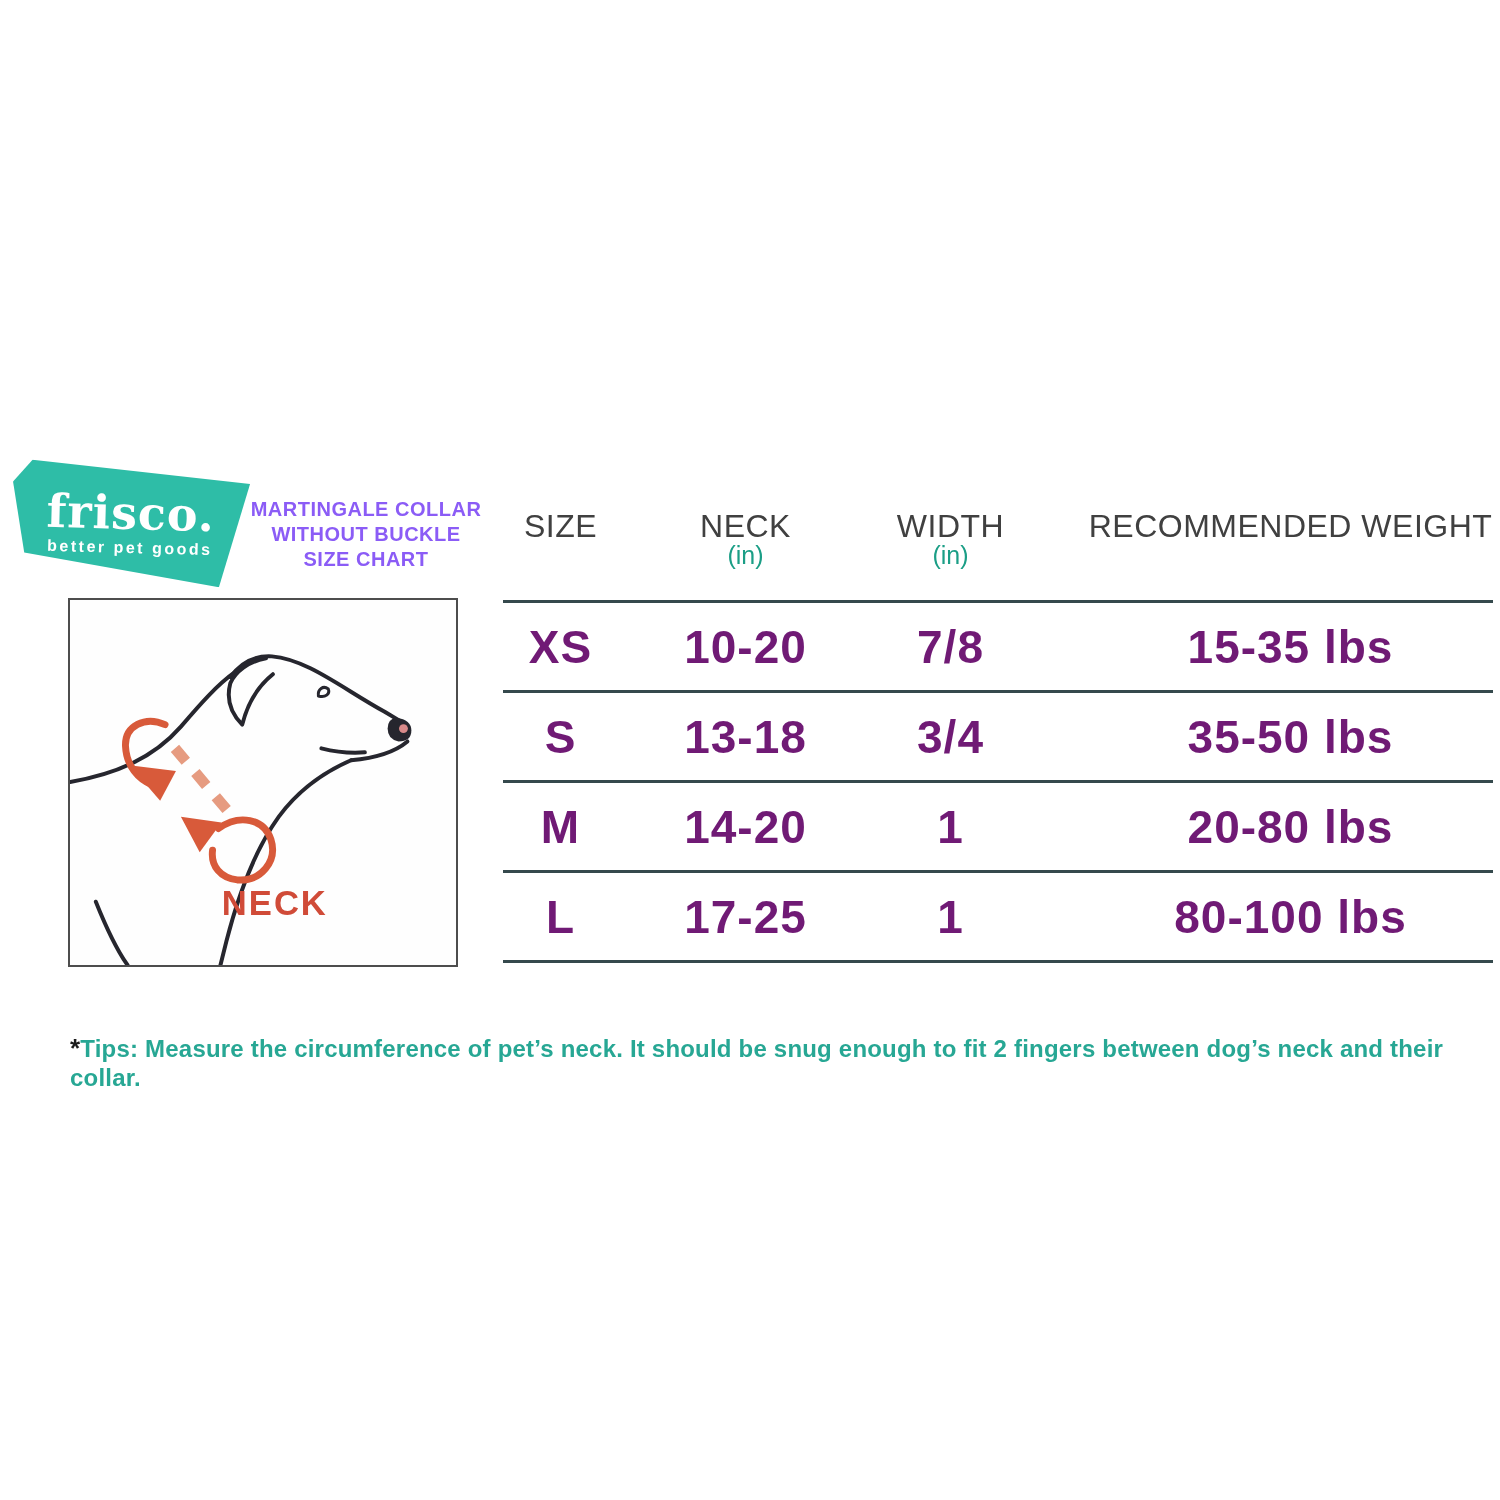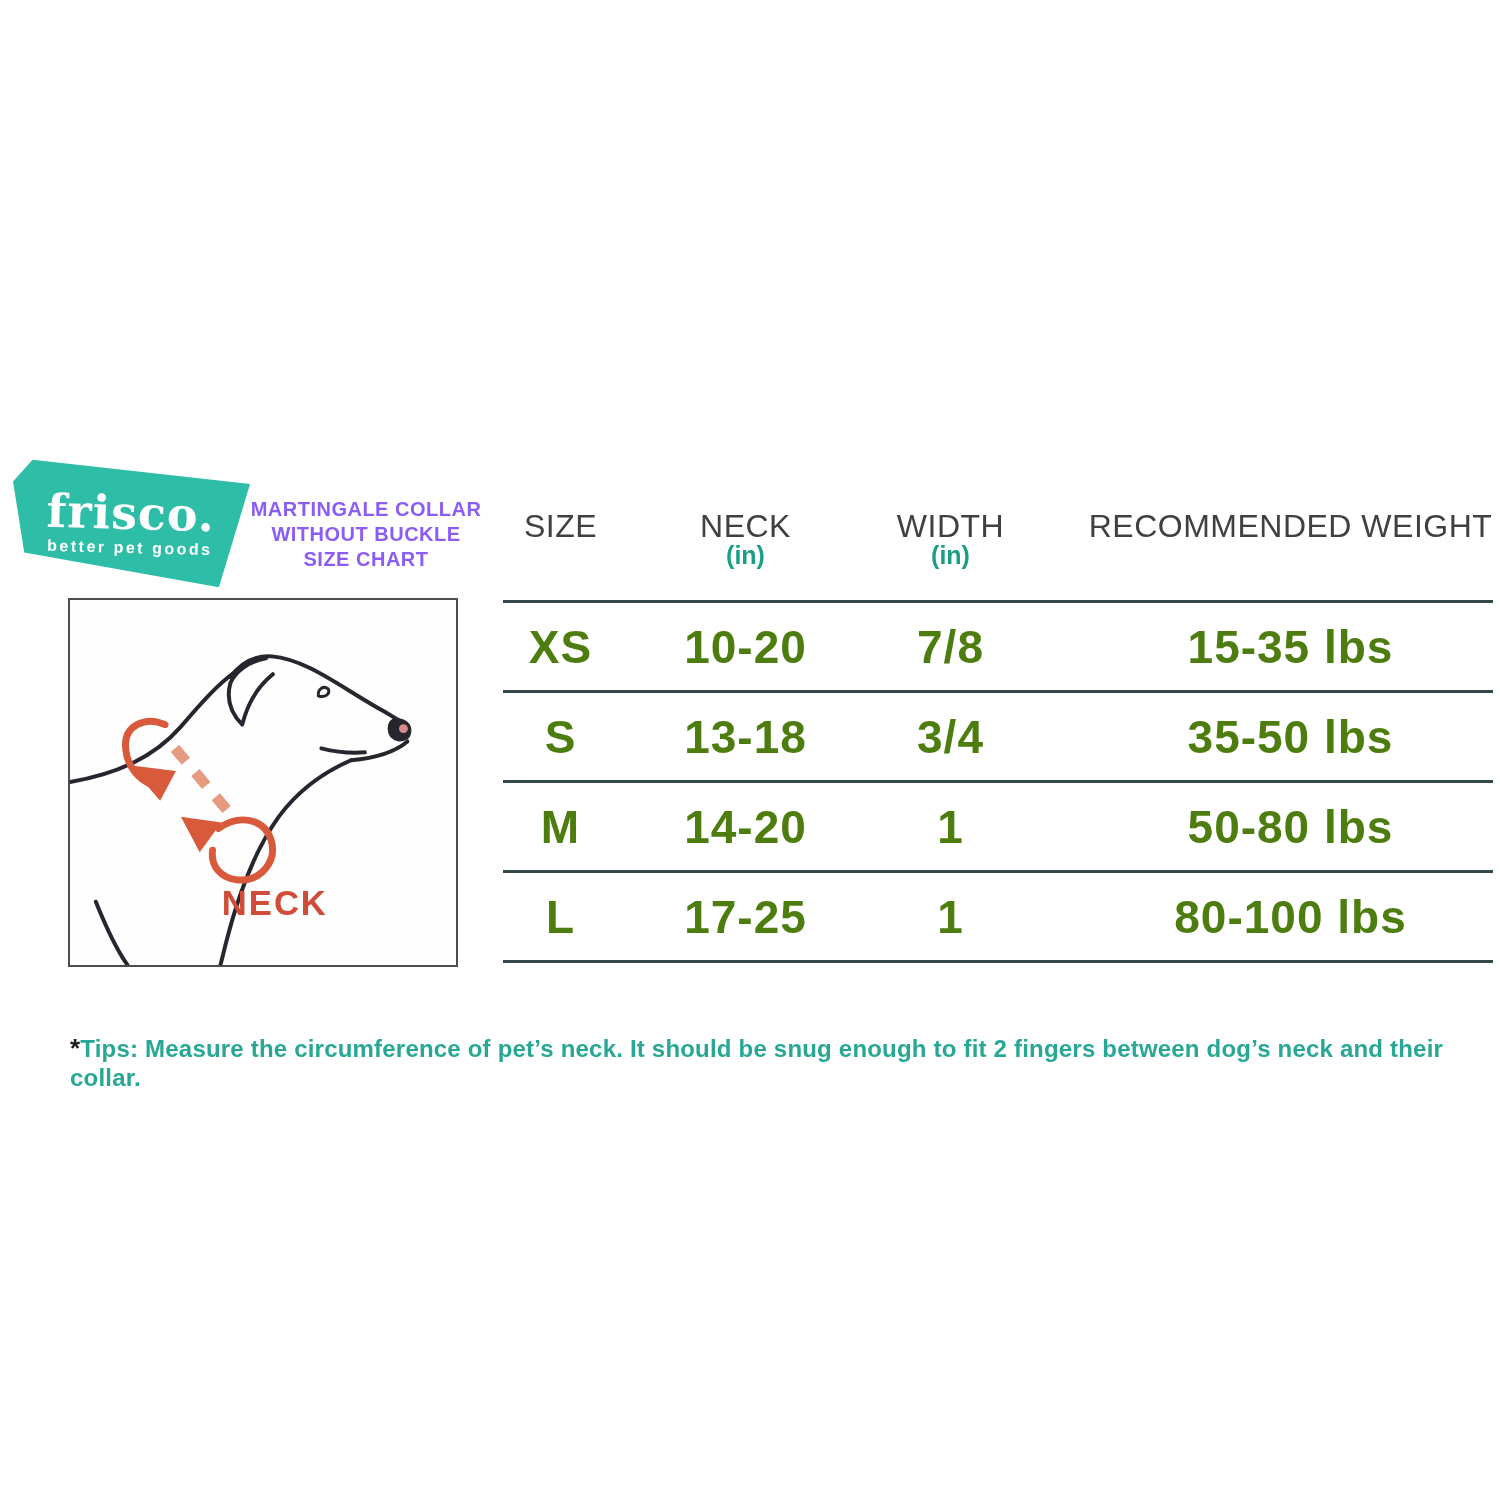--- a/index.html
+++ b/index.html
@@ -46,22 +46,22 @@
     align-items:center; border-bottom:3px solid #35494d;
   }
   .trow.head { height:98px; align-items:start; }
   .trow.data { height:90px; }
   .cell { text-align:center; }
   .cell.c4 { padding-left:60px; }
   .hlabel {
     color:#404040; font-weight:normal; font-size:32px; letter-spacing:0.5px;
     padding-top:5px; line-height:32px;
   }
-  .hsub { color:#1b9e86; font-weight:bold; font-size:25px; line-height:26px; }
-  .val { color:#4d7c0f; font-weight:bold; font-size:46px; letter-spacing:1px; }
+  .hsub { color:#1b9e86; font-weight:normal; font-size:25px; line-height:26px; }
+  .val { color:#701a75; font-weight:bold; font-size:46px; letter-spacing:1px; }
 
   
   .tips {
     position:absolute; left:70px; top:1001px; width:1400px;
     font-size:24px; font-weight:bold; color:#27a794; letter-spacing:0.2px;margin-top:32px;
   }
   .tips .star { color:#1c1c1c; font-size:26px; }
 </style>
 </head>
 <body>
@@ -145,21 +145,21 @@
       <div class="cell c1 val">S</div>
       <div class="cell c2 val">13-18</div>
       <div class="cell c3 val">3/4</div>
       <div class="cell c4 val">35-50 lbs</div>
     </div>
 
     <div class="trow data">
       <div class="cell c1 val">M</div>
       <div class="cell c2 val">14-20</div>
       <div class="cell c3 val">1</div>
-      <div class="cell c4 val">50-80 lbs</div>
+      <div class="cell c4 val">20-80 lbs</div>
     </div>
 
     <div class="trow data">
       <div class="cell c1 val">L</div>
       <div class="cell c2 val">17-25</div>
       <div class="cell c3 val">1</div>
       <div class="cell c4 val">80-100 lbs</div>
     </div>
 
   </div>

